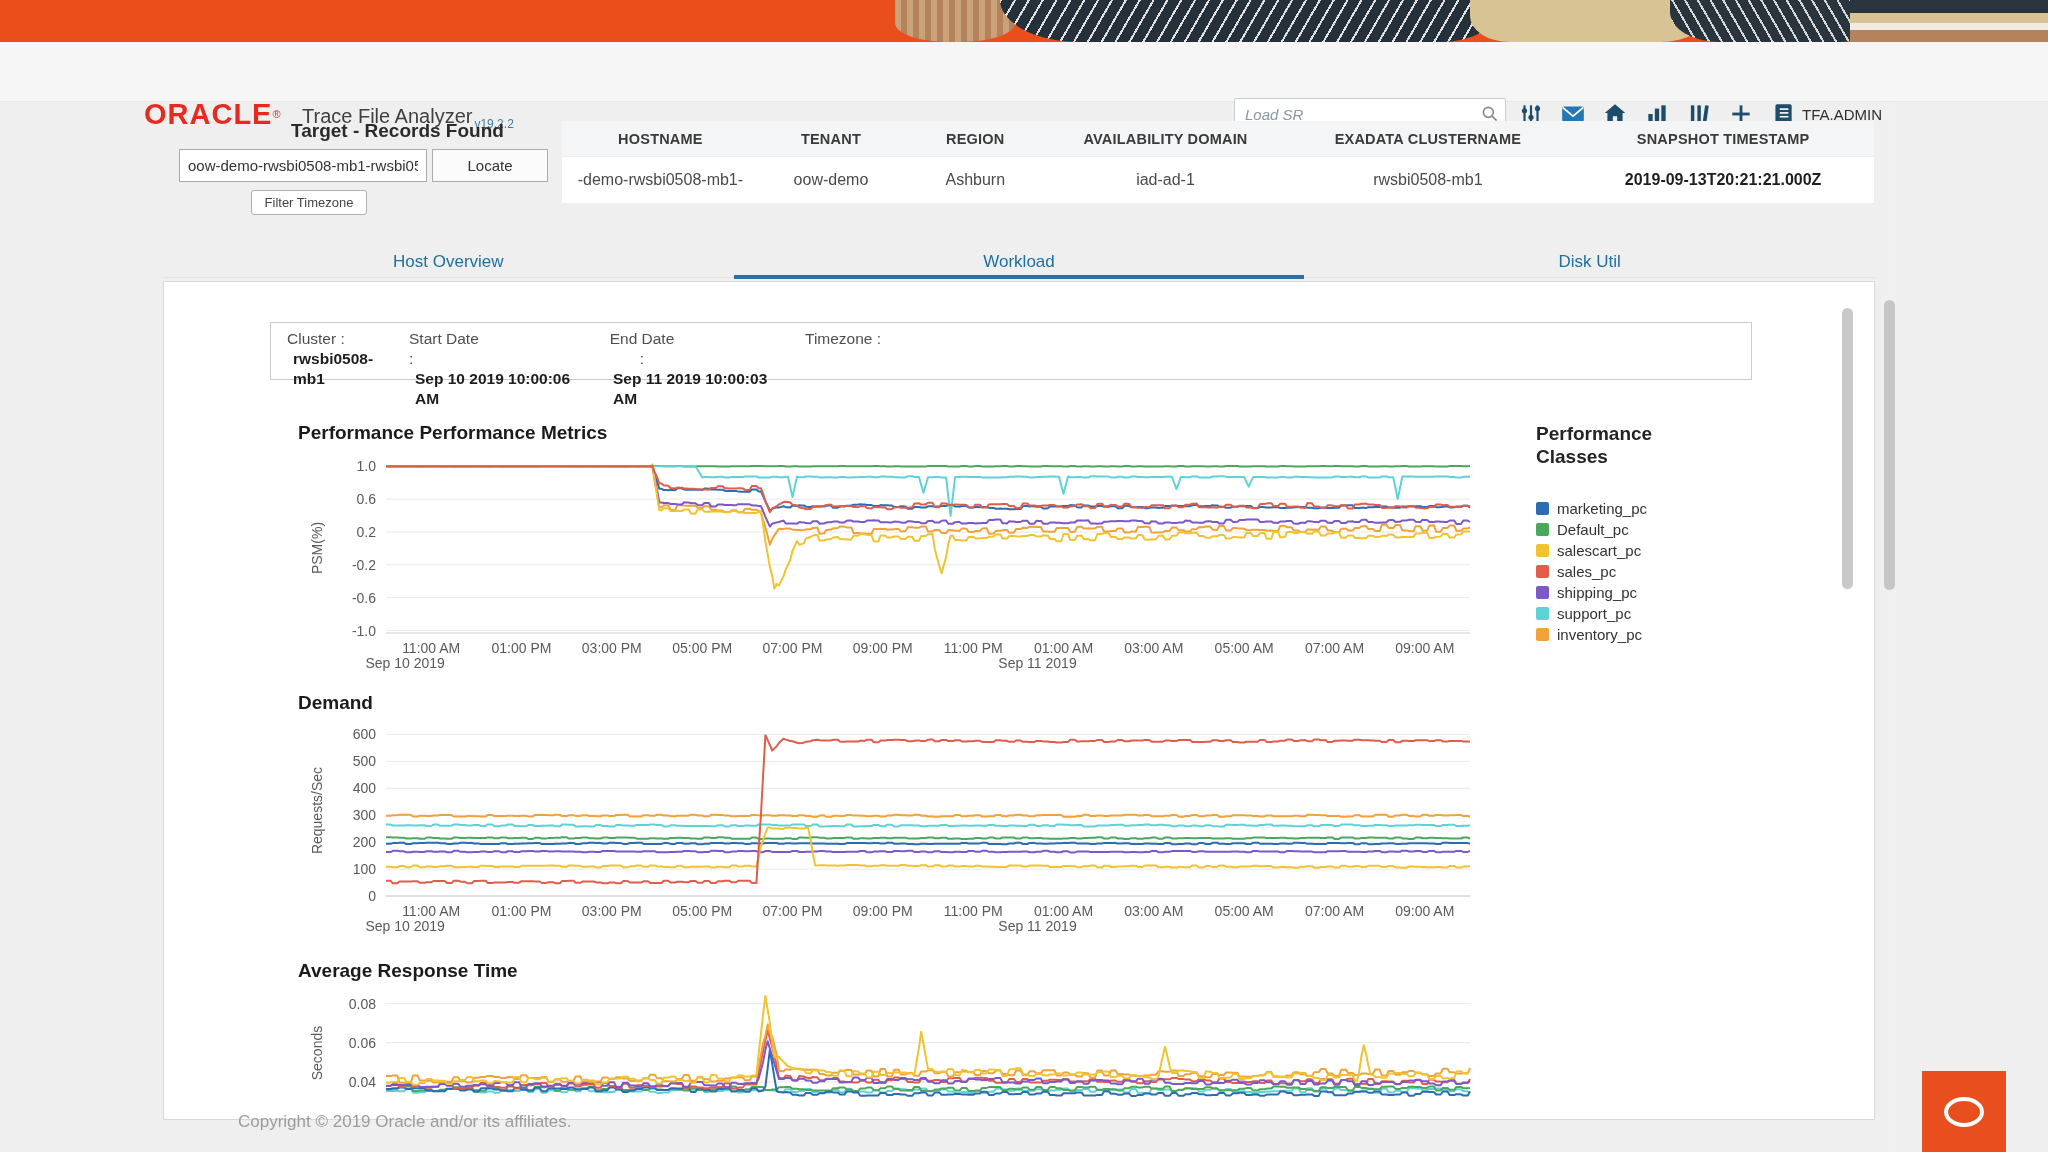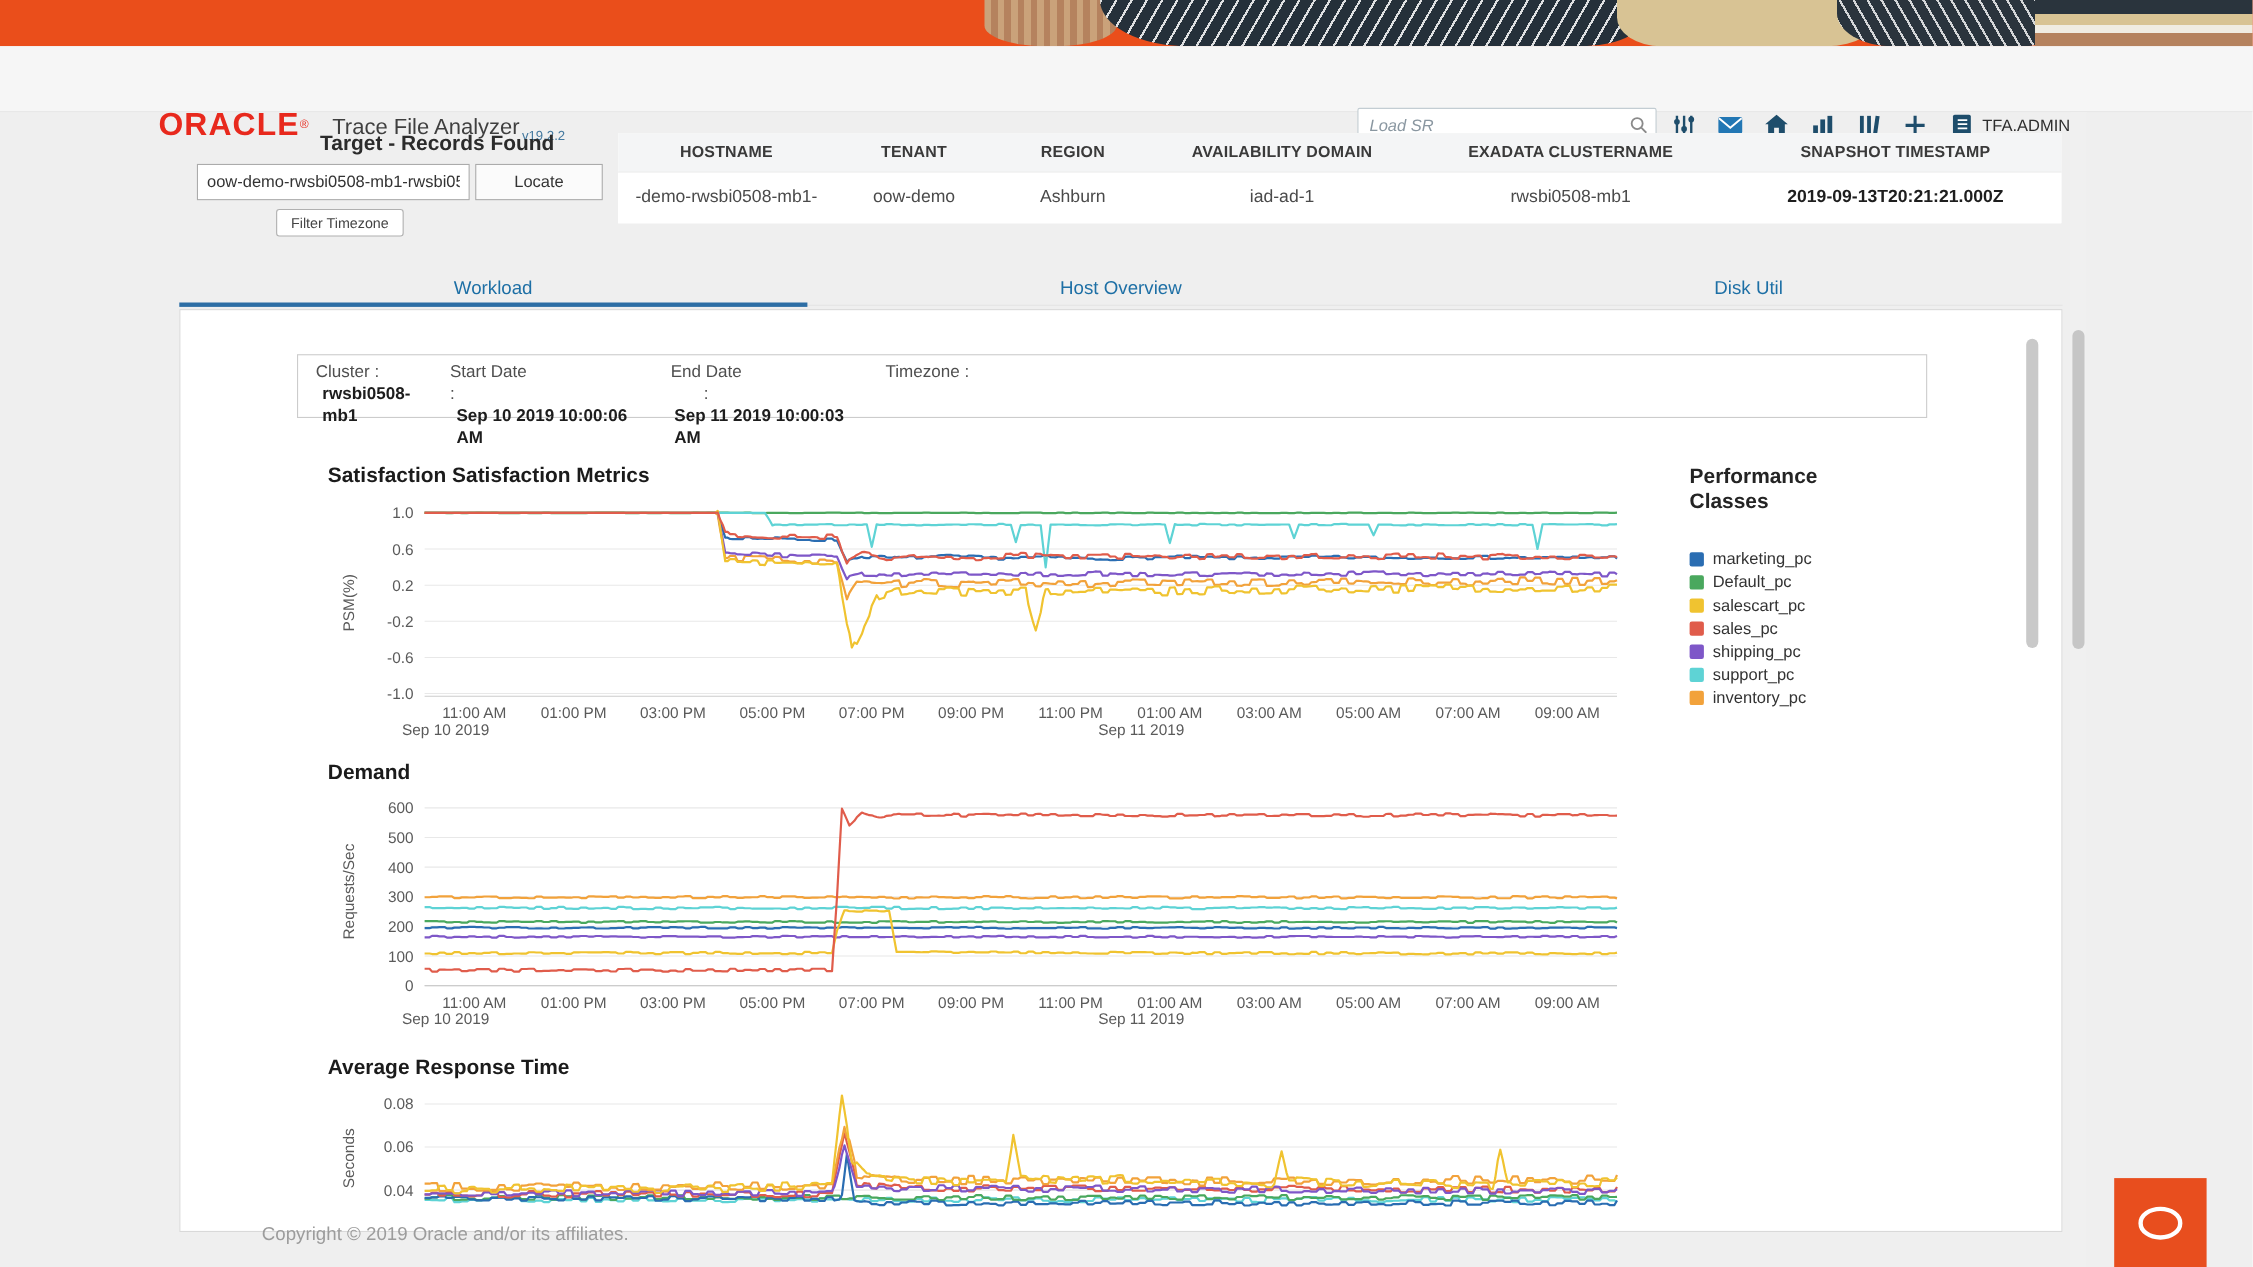--- a/index.html
+++ b/index.html
@@ -181,22 +181,22 @@
         <div class="td c0">-demo-rwsbi0508-mb1-</div>
         <div class="td c1">oow-demo</div>
         <div class="td c2">Ashburn</div>
         <div class="td c3">iad-ad-1</div>
         <div class="td c4">rwsbi0508-mb1</div>
         <div class="td c5">2019-09-13T20:21:21.000Z</div>
       </div>
   </div>
 
   <div class="tabs" id="tabs">
+      <div class="tab">Host Overview</div>
       <div class="tab active">Workload</div>
-      <div class="tab">Host Overview</div>
       <div class="tab">Disk Util</div>
     </div>
 
   <div class="card">
 
     <div class="info-box">
       <div class="info-pairs" id="info-pairs">
           <div class="pair pair0">
             <div class="plabel">Cluster :</div>
             <div class="pvalue">rwsbi0508-mb1</div>
@@ -243,21 +243,21 @@
             <span class="legend-label">support_pc</span>
           </div>
           <div class="legend-item">
             <span class="swatch" style="background: rgb(242, 162, 59);"></span>
             <span class="legend-label">inventory_pc</span>
           </div>
         </div>
     </div>
 
     <div class="chart chartA">
-      <div class="chart-title">Satisfaction Satisfaction Metrics</div>
+      <div class="chart-title">Performance Performance Metrics</div>
       <svg id="chart0" width="1300" height="226">
           <line x1="112" x2="1196" y1="20.3" y2="20.3" stroke="#e8e8e8" stroke-width="1"></line>
           <text x="102" y="25.3" text-anchor="end" class="tick">1.0</text>
           <line x1="112" x2="1196" y1="53.1" y2="53.1" stroke="#e8e8e8" stroke-width="1"></line>
           <text x="102" y="58.1" text-anchor="end" class="tick">0.6</text>
           <line x1="112" x2="1196" y1="86.0" y2="86.0" stroke="#e8e8e8" stroke-width="1"></line>
           <text x="102" y="91.0" text-anchor="end" class="tick">0.2</text>
           <line x1="112" x2="1196" y1="118.8" y2="118.8" stroke="#e8e8e8" stroke-width="1"></line>
           <text x="102" y="123.8" text-anchor="end" class="tick">-0.2</text>
           <line x1="112" x2="1196" y1="151.7" y2="151.7" stroke="#e8e8e8" stroke-width="1"></line>

